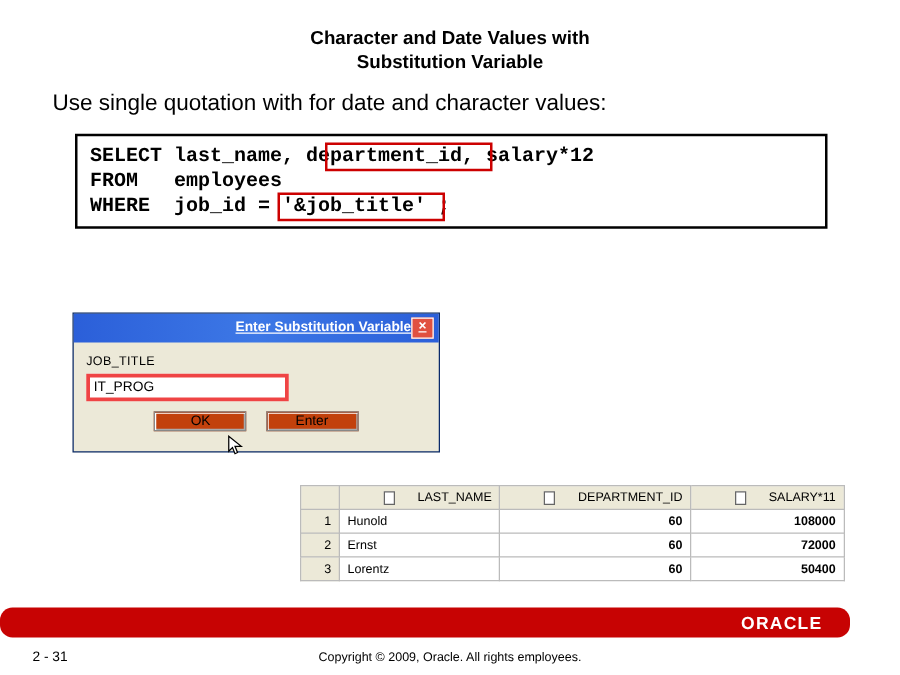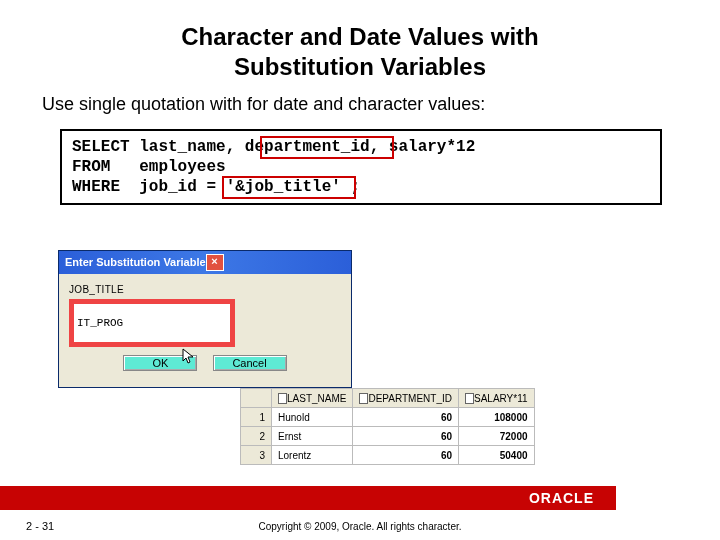--- a/index.html
+++ b/index.html
@@ -14,21 +14,21 @@
   }
   .slide {
     width: 720px;
     height: 540px;
     position: relative;
     box-sizing: border-box;
   }
   .title {
     text-align: center;
     font-weight: bold;
-    font-size: 24px;
+    font-size: 15px;
     padding-top: 22px;
     line-height: 1.25;
   }
   .subtitle {
     font-size: 18px;
     padding: 12px 42px 8px 42px;
   }
   .code-box {
     margin: 6px 58px 10px 60px;
     border: 2px solid #000;
@@ -53,25 +53,26 @@
     width: 292px;
     border: 1px solid #0a2a6a;
     background: #ece9d8;
     font-family: Tahoma, sans-serif;
     font-size: 11px;
   }
   .dialog-title {
     background: linear-gradient(to right, #2b5fd9, #3d78e6, #2b5fd9);
     color: #fff;
     font-weight: bold;
-    padding: 3px 4px 4px 6px;
+    padding: 3px 4px 4px 20px;
     display: flex;
-    justify-content: flex-start;
+    justify-content: flex-end;
     align-items: center;
     height: 16px;
+    text-decoration: underline;
   }
   .dialog-close {
     width: 16px;
     height: 15px;
     background: #e15140;
     border: 1px solid #fff;
     color: #fff;
     font-size: 11px;
     line-height: 13px;
     text-align: center;
@@ -81,37 +82,37 @@
   .dialog-body {
     padding: 10px 10px 10px 10px;
   }
   .dialog-label {
     font-size: 10px;
     margin-bottom: 4px;
     letter-spacing: 0.3px;
   }
   .dialog-input {
     width: 150px;
-    border: 5px solid #ef4444;
-    background: #fff;
-    font-family: Liberation Mono, monospace;
-    font-size: 11px;
-    padding: 12px 3px;
+    border: 3px solid #ef4444;
+    background: #fff;
+    font-family: Liberation Sans, sans-serif;
+    font-size: 11px;
+    padding: 1px 3px;
     height: 14px;
     box-sizing: content-box;
   }
   .dialog-btns {
     text-align: center;
     padding: 8px 0 6px 0;
   }
   .dialog-btn {
     display: inline-block;
     width: 72px;
     border: 1px solid #888;
-    background: #5eead4;
+    background: #c2410c;
     font-family: Tahoma, sans-serif;
     font-size: 11px;
     text-align: center;
     padding: 1px 0;
     margin: 0 6px;
     box-shadow: 1px 1px 0 #fff inset, -1px -1px 0 #aaa inset;
   }
   .cursor {
     position: absolute;
     left: 182px;
@@ -145,41 +146,43 @@
     text-align: right;
     width: 18px;
   }
   .result-table td.num {
     text-align: right;
     font-weight: bold;
   }
   .th-inner {
     display: flex;
     align-items: center;
-    gap: 0;
+    gap: 18px;
+    margin-left: 29px;
   }
   .th-ic {
     width: 7px;
     height: 9px;
     border: 1px solid #666;
     background: #fff;
     display: inline-block;
   }
   .footer-bar {
     position: absolute;
     left: 0;
     bottom: 30px;
-    width: 616px;
+    width: 680px;
     height: 24px;
     background: #c70303;
     display: flex;
     justify-content: flex-end;
     align-items: center;
     padding-right: 22px;
     box-sizing: border-box;
+    border-radius: 10px;
   }
   .oracle-logo {
     color: #fff;
     font-family: Arial, sans-serif;
     font-weight: bold;
     font-size: 14px;
     letter-spacing: 1px;
   }
   .copyright {
     position: absolute;
@@ -195,40 +198,40 @@
     font-size: 11px;
   }
 </style>
 </head>
 <body>
 
 <div class="slide">
 
   <div class="title">
     <span>Character and Date Values with</span><br>
-    <span>Substitution Variables</span>
+    <span>Substitution Variable</span>
   </div>
 
   <div class="subtitle">Use single quotation with for date and character values:</div>
 
   <div class="code-box"><span>SELECT last_name, department_id, salary*12</span>
 <span>FROM   employees</span>
 <span>WHERE  job_id = '&amp;job_title' ;</span><div class="hl-red" style="left:198px; top:5px; width:130px; height:19px;"></div><div class="hl-red" style="left:160px; top:45px; width:130px; height:19px;"></div></div>
 
   <div class="dialog">
     <div class="dialog-title">
       <span>Enter Substitution Variable</span>
       <span class="dialog-close">×</span>
     </div>
     <div class="dialog-body">
       <div class="dialog-label">JOB_TITLE</div>
       <input class="dialog-input" value="IT_PROG" style="">
       <div class="dialog-btns">
         <span class="dialog-btn">OK</span>
-        <span class="dialog-btn">Cancel</span>
+        <span class="dialog-btn">Enter</span>
       </div>
     </div>
   </div>
 
   <div class="cursor">
     <svg width="14" height="18" viewBox="0 0 14 18">
         <path d="M1 1 L1 13 L4 10 L6 15 L8 14 L6 9 L11 9 Z" fill="#fff" stroke="#000" stroke-width="1"></path>
       </svg>
   </div>
 
@@ -273,15 +276,15 @@
       <td class="num">60</td>
       <td class="num">50400</td>
     </tr>
   </tbody>
     </table>
 
   <div class="footer-bar">
     <span class="oracle-logo">ORACLE</span>
   </div>
   <div class="pagenum">2 - 31</div>
-  <div class="copyright">Copyright © 2009, Oracle. All rights character.</div>
+  <div class="copyright">Copyright © 2009, Oracle. All rights employees.</div>
 
 </div>
 
 </body></html>

